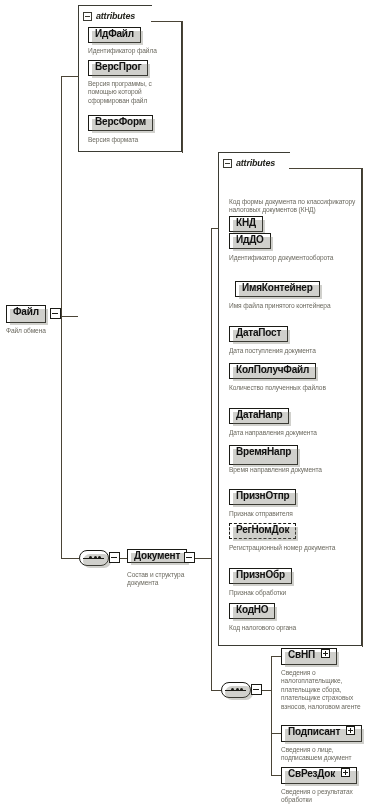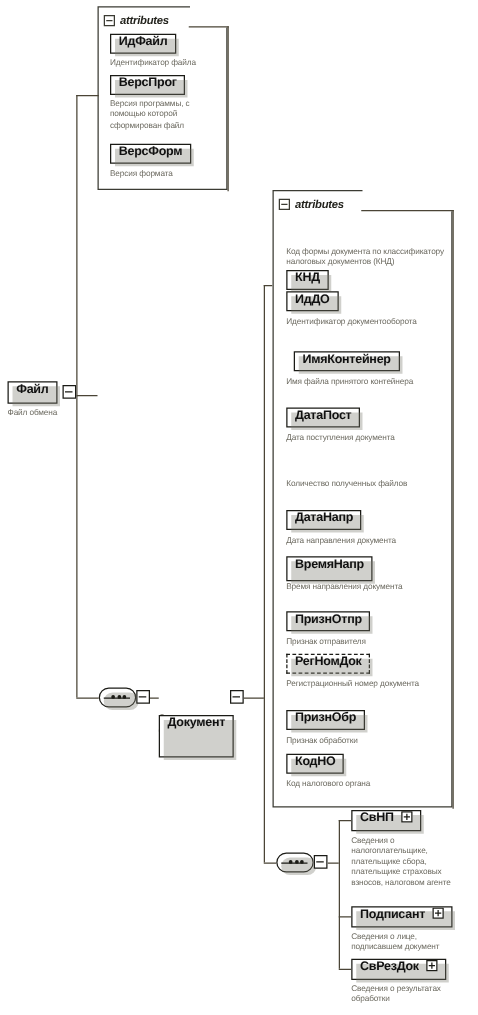--- a/index.html
+++ b/index.html
@@ -182,21 +182,21 @@
 
   <div class="seq" style="left:79px;top:550px;">
     <div class="seqline"></div>
     <div class="seqdot" style="left:9px;"></div>
     <div class="seqdot" style="left:13.5px;"></div>
     <div class="seqdot" style="left:18px;"></div>
   </div>
   <div class="minusknob" style="left:109px;top:552px;"></div>
   <div class="ln h" style="left:120px;top:558px;width:7px;"></div>
 
-  <div class="node" style="left:127px;top:572px;height:34px;">
+  <div class="node" style="left:127px;top:549px;height:14px;">
     <span>Документ</span>
   </div>
   <div class="minusknob" style="left:184px;top:552px;"></div>
   <div class="cap" style="left:127px;top:571px;width:66px;">Состав и структура документа</div>
 
   <div class="ln h" style="left:195px;top:558px;width:16px;"></div>
   <div class="ln v" style="left:211px;top:228px;height:331px;"></div>
   <div class="ln h" style="left:211px;top:228px;width:7px;"></div>
   <div class="ln v" style="left:211px;top:558px;height:132px;"></div>
   <div class="ln h" style="left:211px;top:690px;width:10px;"></div>
@@ -224,20 +224,23 @@
   <div class="node" style="left:235px;top:281px;height:16px;">
     <span>ИмяКонтейнер</span>
   </div>
   <div class="cap" style="left:229px;top:302px;width:120px;">Имя файла принятого контейнера</div>
 
   <div class="node" style="left:229px;top:326px;height:16px;">
     <span>ДатаПост</span>
   </div>
   <div class="cap" style="left:229px;top:347px;width:130px;">Дата поступления документа</div>
 
+  <div class="node" style="left:229px;top:363px;height:16px;">
+    <span>КолПолучФайл</span>
+  </div>
   <div class="cap" style="left:229px;top:384px;width:118px;">Количество полученных файлов</div>
 
   <div class="node" style="left:229px;top:408px;height:16px;">
     <span>ДатаНапр</span>
   </div>
   <div class="cap" style="left:229px;top:429px;width:130px;">Дата направления документа</div>
 
   <div class="node" style="left:229px;top:445px;height:20px;">
     <span>ВремяНапр</span>
   </div>

